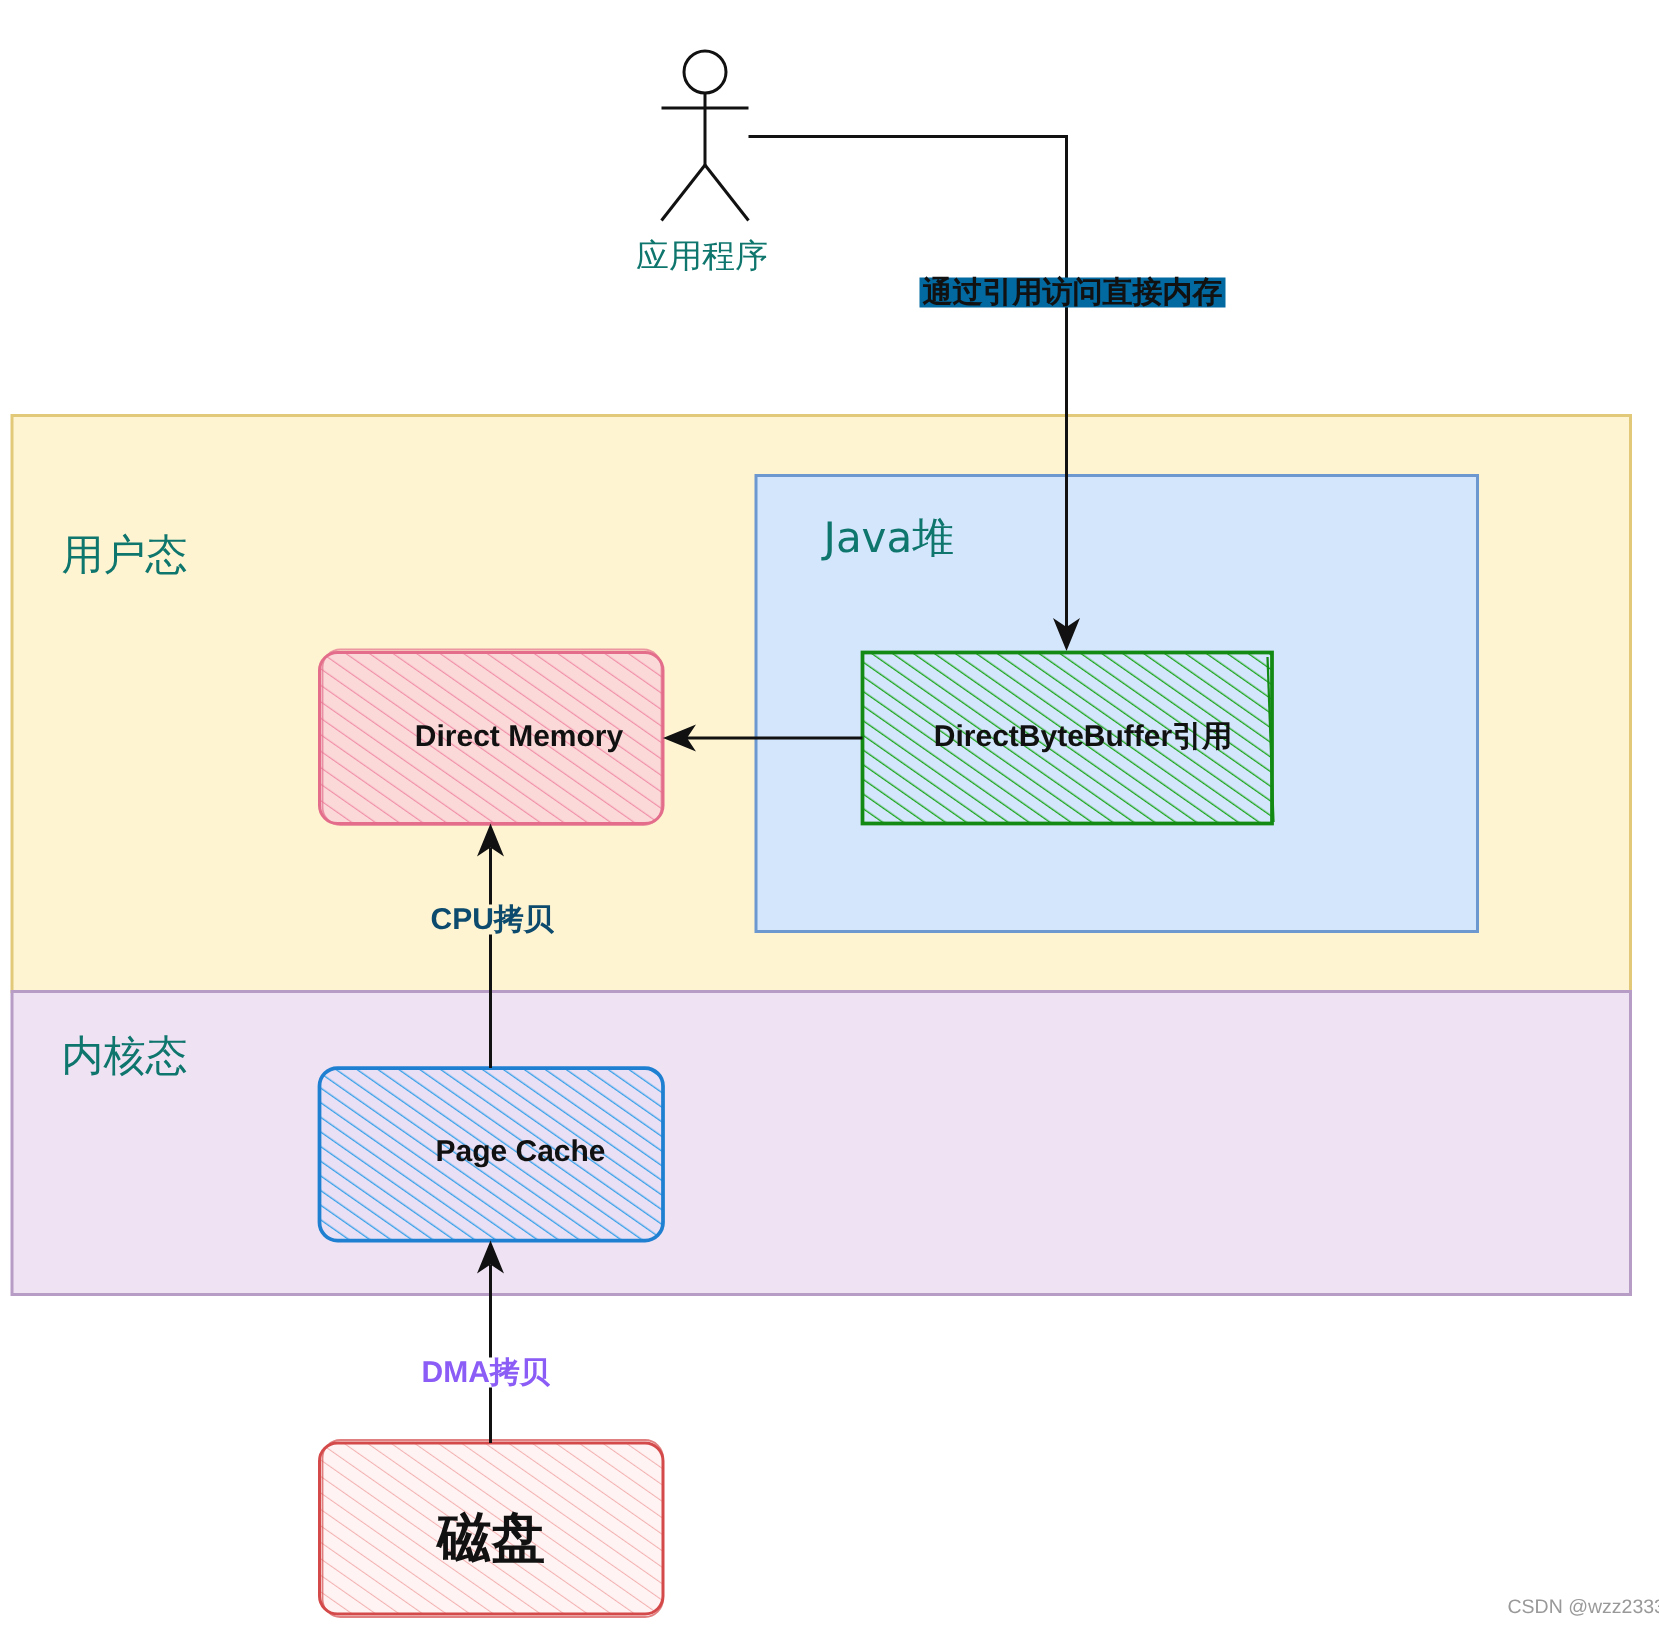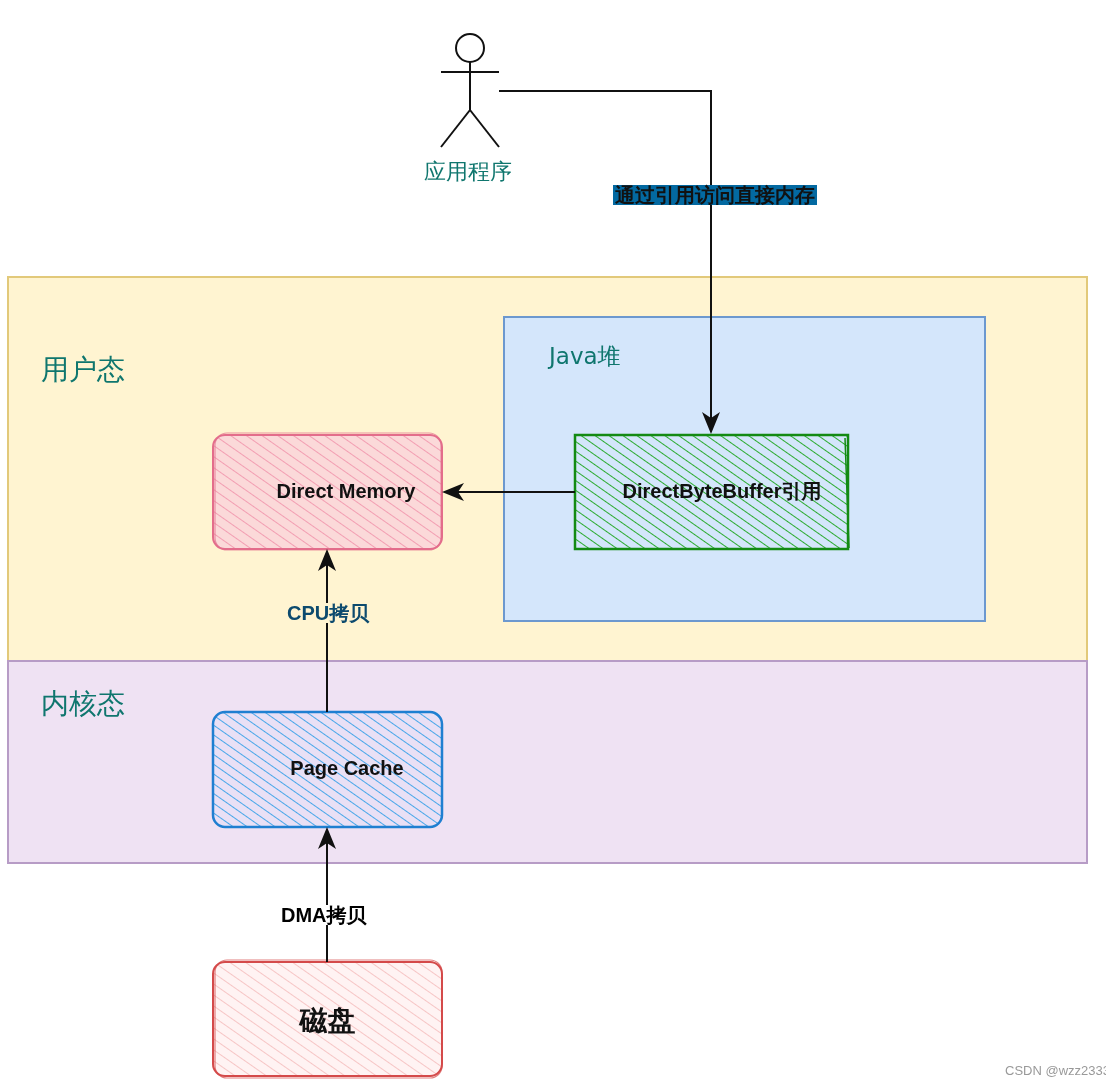--- a/index.html
+++ b/index.html
@@ -85,25 +85,25 @@
 
   <g>
     <line x1="327" y1="962" x2="327" y2="843" stroke="#111" stroke-width="2"></line>
     <polygon points="327,827 318,849 327,843 336,849" fill="#111"></polygon>
   </g>
 </svg>
 
 <div class="lbl zone-label" style="left:424px; top:161px; font-size:22px;">应用程序</div>
 <div class="lbl zone-label" style="left:41px; top:316px;margin-top:40px;">用户态</div>
 <div class="lbl zone-label" style="left:41px; top:690px;">内核态</div>
-<div class="lbl zone-label" style="left:549px; top:345px; font-size:23px;">Java堆</div>
+<div class="lbl zone-label" style="left:549px; top:345px; font-size:28px;">Java堆</div>
 
 <div class="lbl edge-label" style="left:613px; top:185px; color:#111; background:#0369a1; padding:0 2px;">通过引用访问直接内存</div>
 
 <div class="lbl node-label" style="left:213px; top:481px; width:266px;">Direct Memory</div>
 <div class="lbl node-label" style="left:575px; top:481px; width:294px;">DirectByteBuffer引用</div>
 <div class="lbl node-label" style="left:213px; top:758px; width:268px;">Page Cache</div>
-<div class="lbl node-label" style="left:213px; top:1007px; width:229px; font-size:28px;">磁盘</div>
+<div class="lbl node-label" style="left:213px; top:1007px; width:229px; font-size:36px;">磁盘</div>
 
 <div class="lbl edge-label" style="left:286px; top:603px; color:#0c4a6e; background:#fff4d1; padding:0 1px;">CPU拷贝</div>
-<div class="lbl edge-label" style="left:280px; top:905px; color:#000000; background:#fff; padding:0 1px;">DMA拷贝</div>
+<div class="lbl edge-label" style="left:280px; top:905px; color:#8b5cf6; background:#fff; padding:0 1px;">DMA拷贝</div>
 
 <div class="lbl watermark" style="left:1005px; top:1064px;">CSDN @wzz2333</div>
 
 </body></html>

